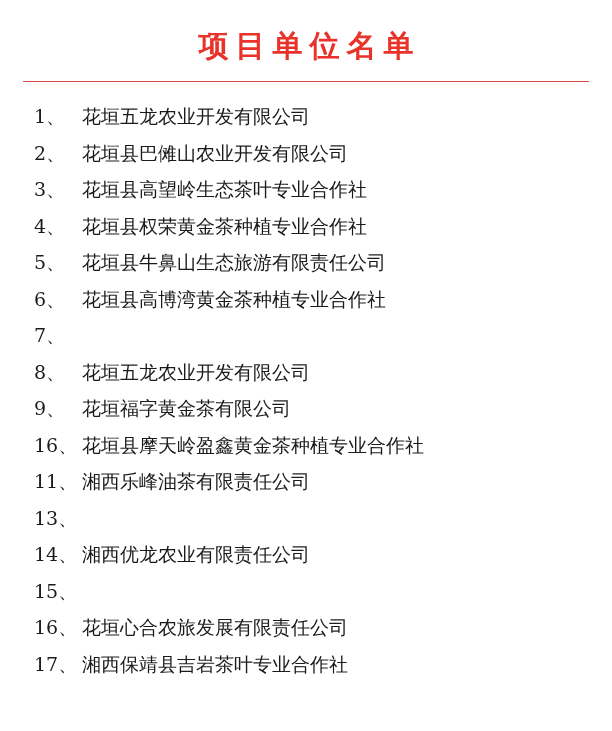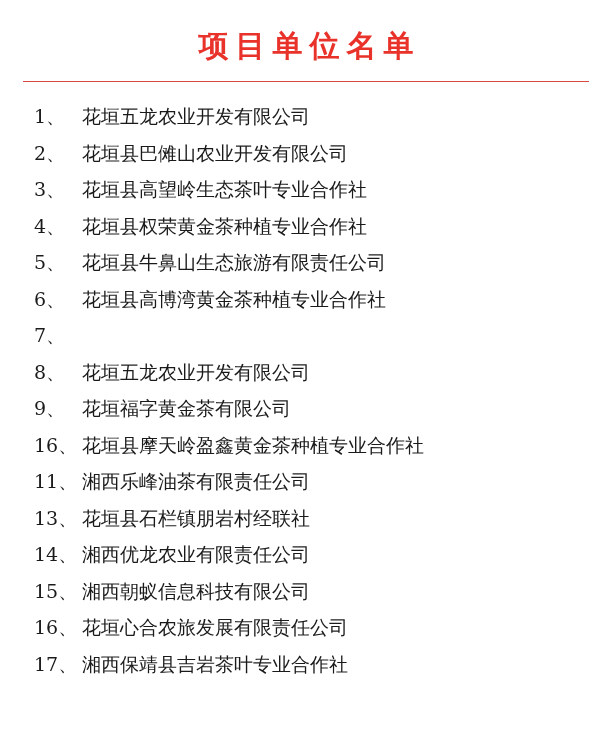--- a/index.html
+++ b/index.html
@@ -109,29 +109,27 @@
     <li class="row">
       <span class="num wide">16、</span>
       <span class="name">花垣县摩天岭盈鑫黄金茶种植专业合作社</span>
     </li>
     <li class="row">
       <span class="num wide">11、</span>
       <span class="name">湘西乐峰油茶有限责任公司</span>
     </li>
     <li class="row">
       <span class="num wide">13、</span>
-      <span class="name">花垣县石栏镇朋岩村经联社</span>
     </li>
     <li class="row">
       <span class="num wide">14、</span>
       <span class="name">湘西优龙农业有限责任公司</span>
     </li>
     <li class="row">
       <span class="num wide">15、</span>
-      <span class="name">湘西朝蚁信息科技有限公司</span>
     </li>
     <li class="row">
       <span class="num wide">16、</span>
       <span class="name">花垣心合农旅发展有限责任公司</span>
     </li>
     <li class="row">
       <span class="num wide">17、</span>
       <span class="name">湘西保靖县吉岩茶叶专业合作社</span>
     </li>
   </ul>

